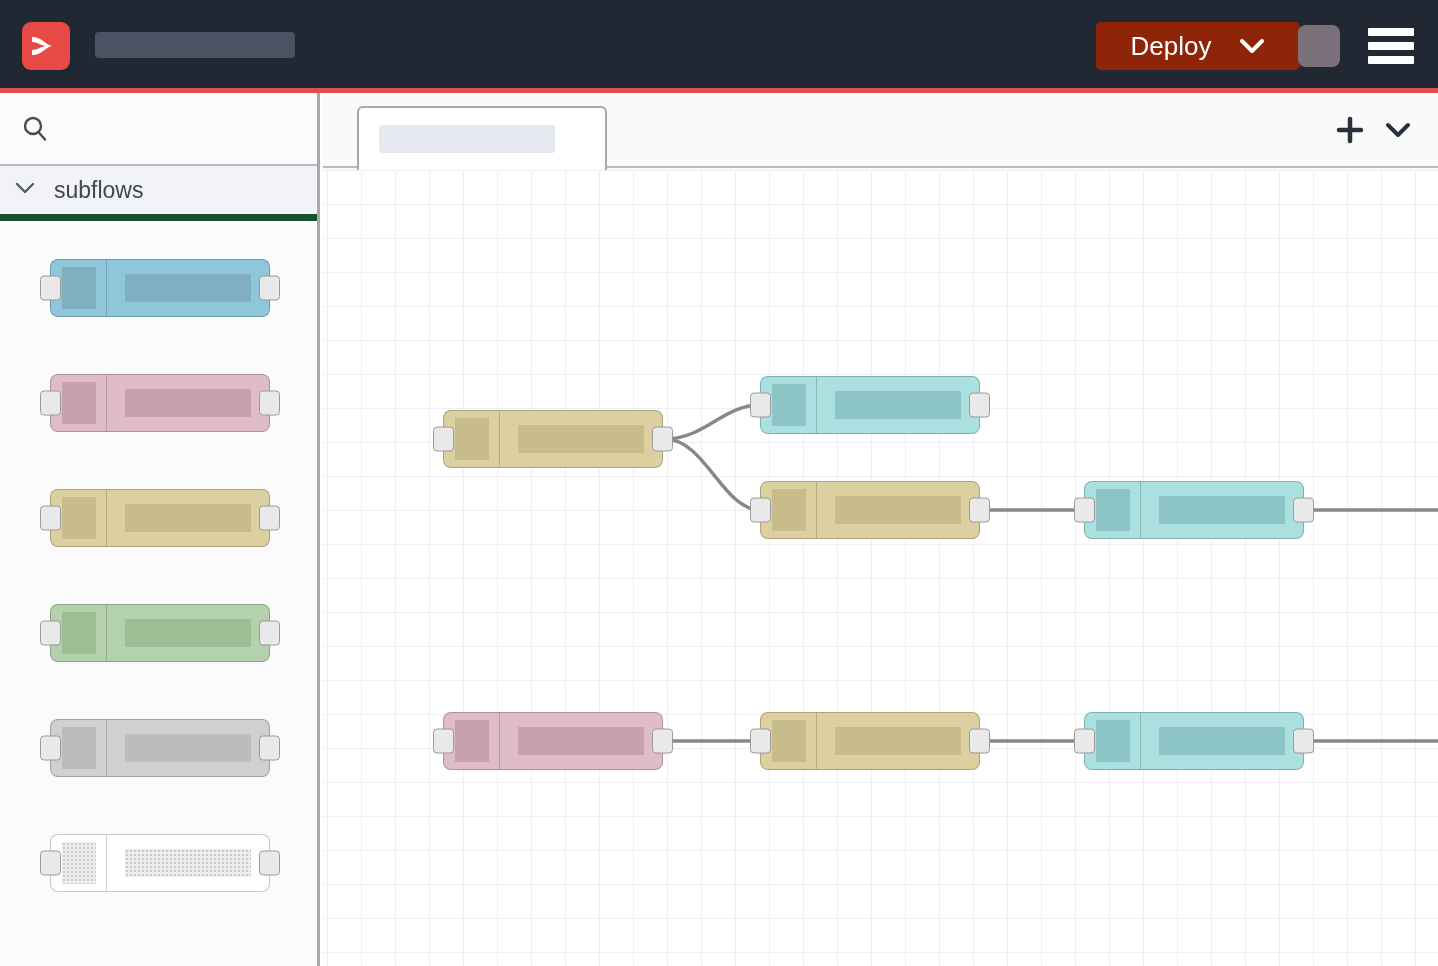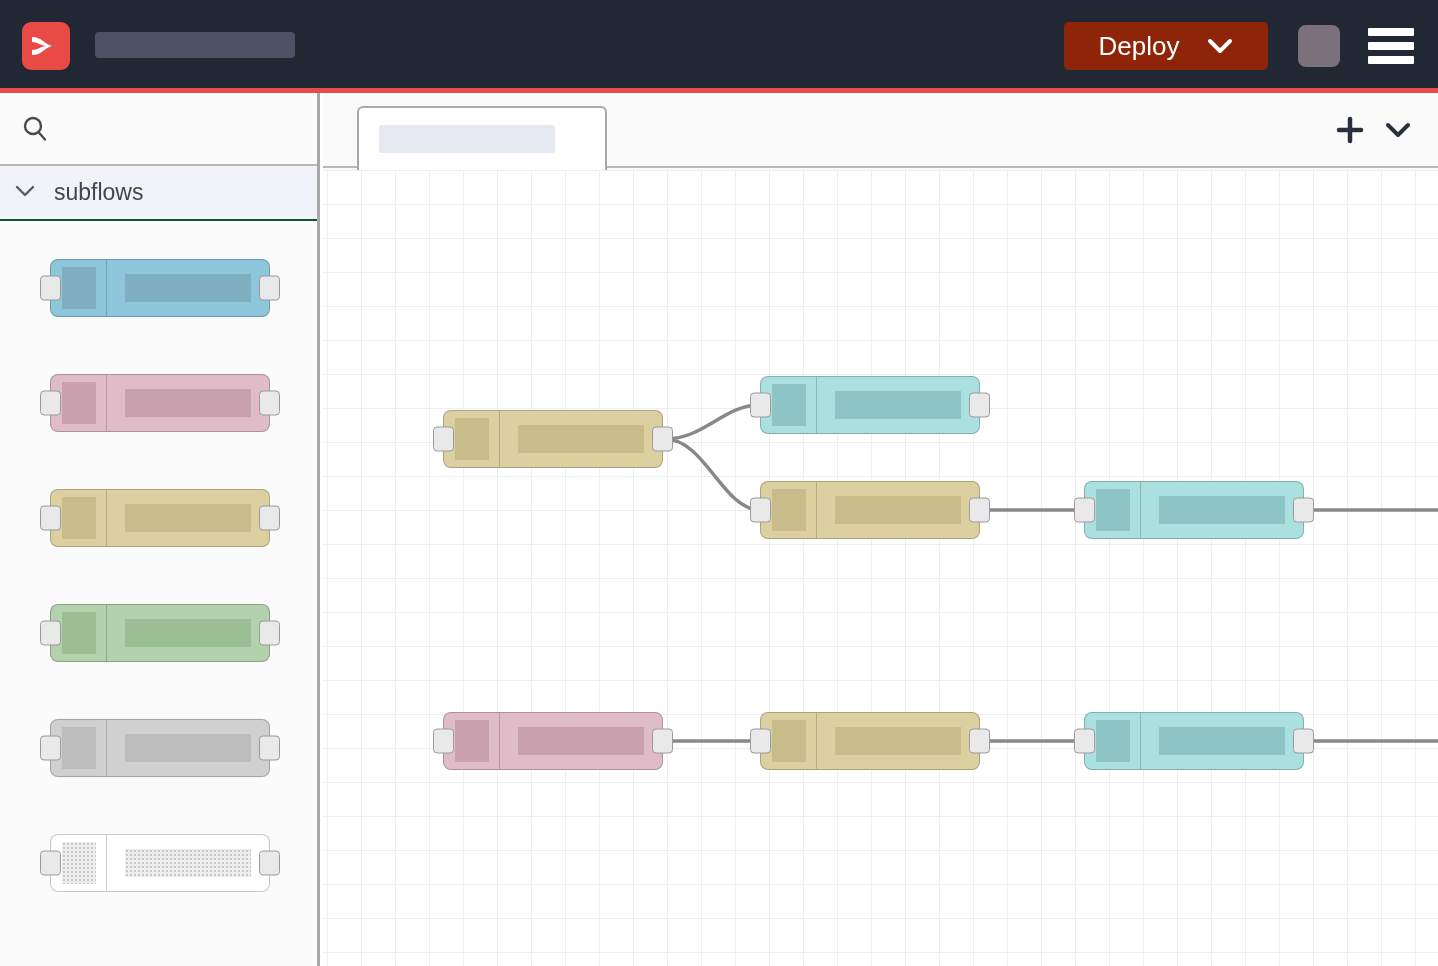--- a/index.html
+++ b/index.html
@@ -25,21 +25,21 @@
     width: 48px; height: 48px; border-radius: 9px;
     background: #e84a45; overflow: hidden;
   }
   .logo svg { display: block; }
   .title-redaction {
     position: absolute; left: 95px; top: 32px;
     width: 200px; height: 26px; border-radius: 4px;
     background: #4a5263;
   }
   .deploy-btn {
-    position: absolute; left: 1064px; top: 22px;
+    position: absolute; left: 1096px; top: 22px;
     width: 204px; height: 48px; border-radius: 5px;
     background: #8e2508; border: none;
     color: #ffffff; font-size: 26px; font-family: "Liberation Sans", sans-serif;
     display: flex; align-items: center; justify-content: center; gap: 28px;
     cursor: pointer; padding: 0 18px;
   }
   .deploy-btn .chev { display: flex; align-items: center; }
   .avatar-box {
     position: absolute; left: 1298px; top: 25px;
     width: 42px; height: 42px; border-radius: 8px;
@@ -61,21 +61,21 @@
   }
   .palette-search {
     position: relative; height: 73px;
     border-bottom: 2px solid #b9b9b9;
     display: flex; align-items: center; padding-left: 20px;
     background: #fbfbfb;
   }
   .search-icon { display: flex; align-items: center; cursor: pointer; }
   .palette-category {
     height: 55px; background: #f2f2f9;
-    border-bottom: 2px solid #14532d;
+    border-bottom: 7px solid #14532d;
     display: flex; align-items: center; padding-left: 14px; gap: 18px;
     cursor: pointer;
   }
   .palette-category .cat-label {
     font-size: 23px; color: #40464f; font-family: "Liberation Sans", sans-serif;
   }
   .palette-list { padding-top: 18px; }
   .palette-node-wrap {
     position: relative; height: 115px;
   }

